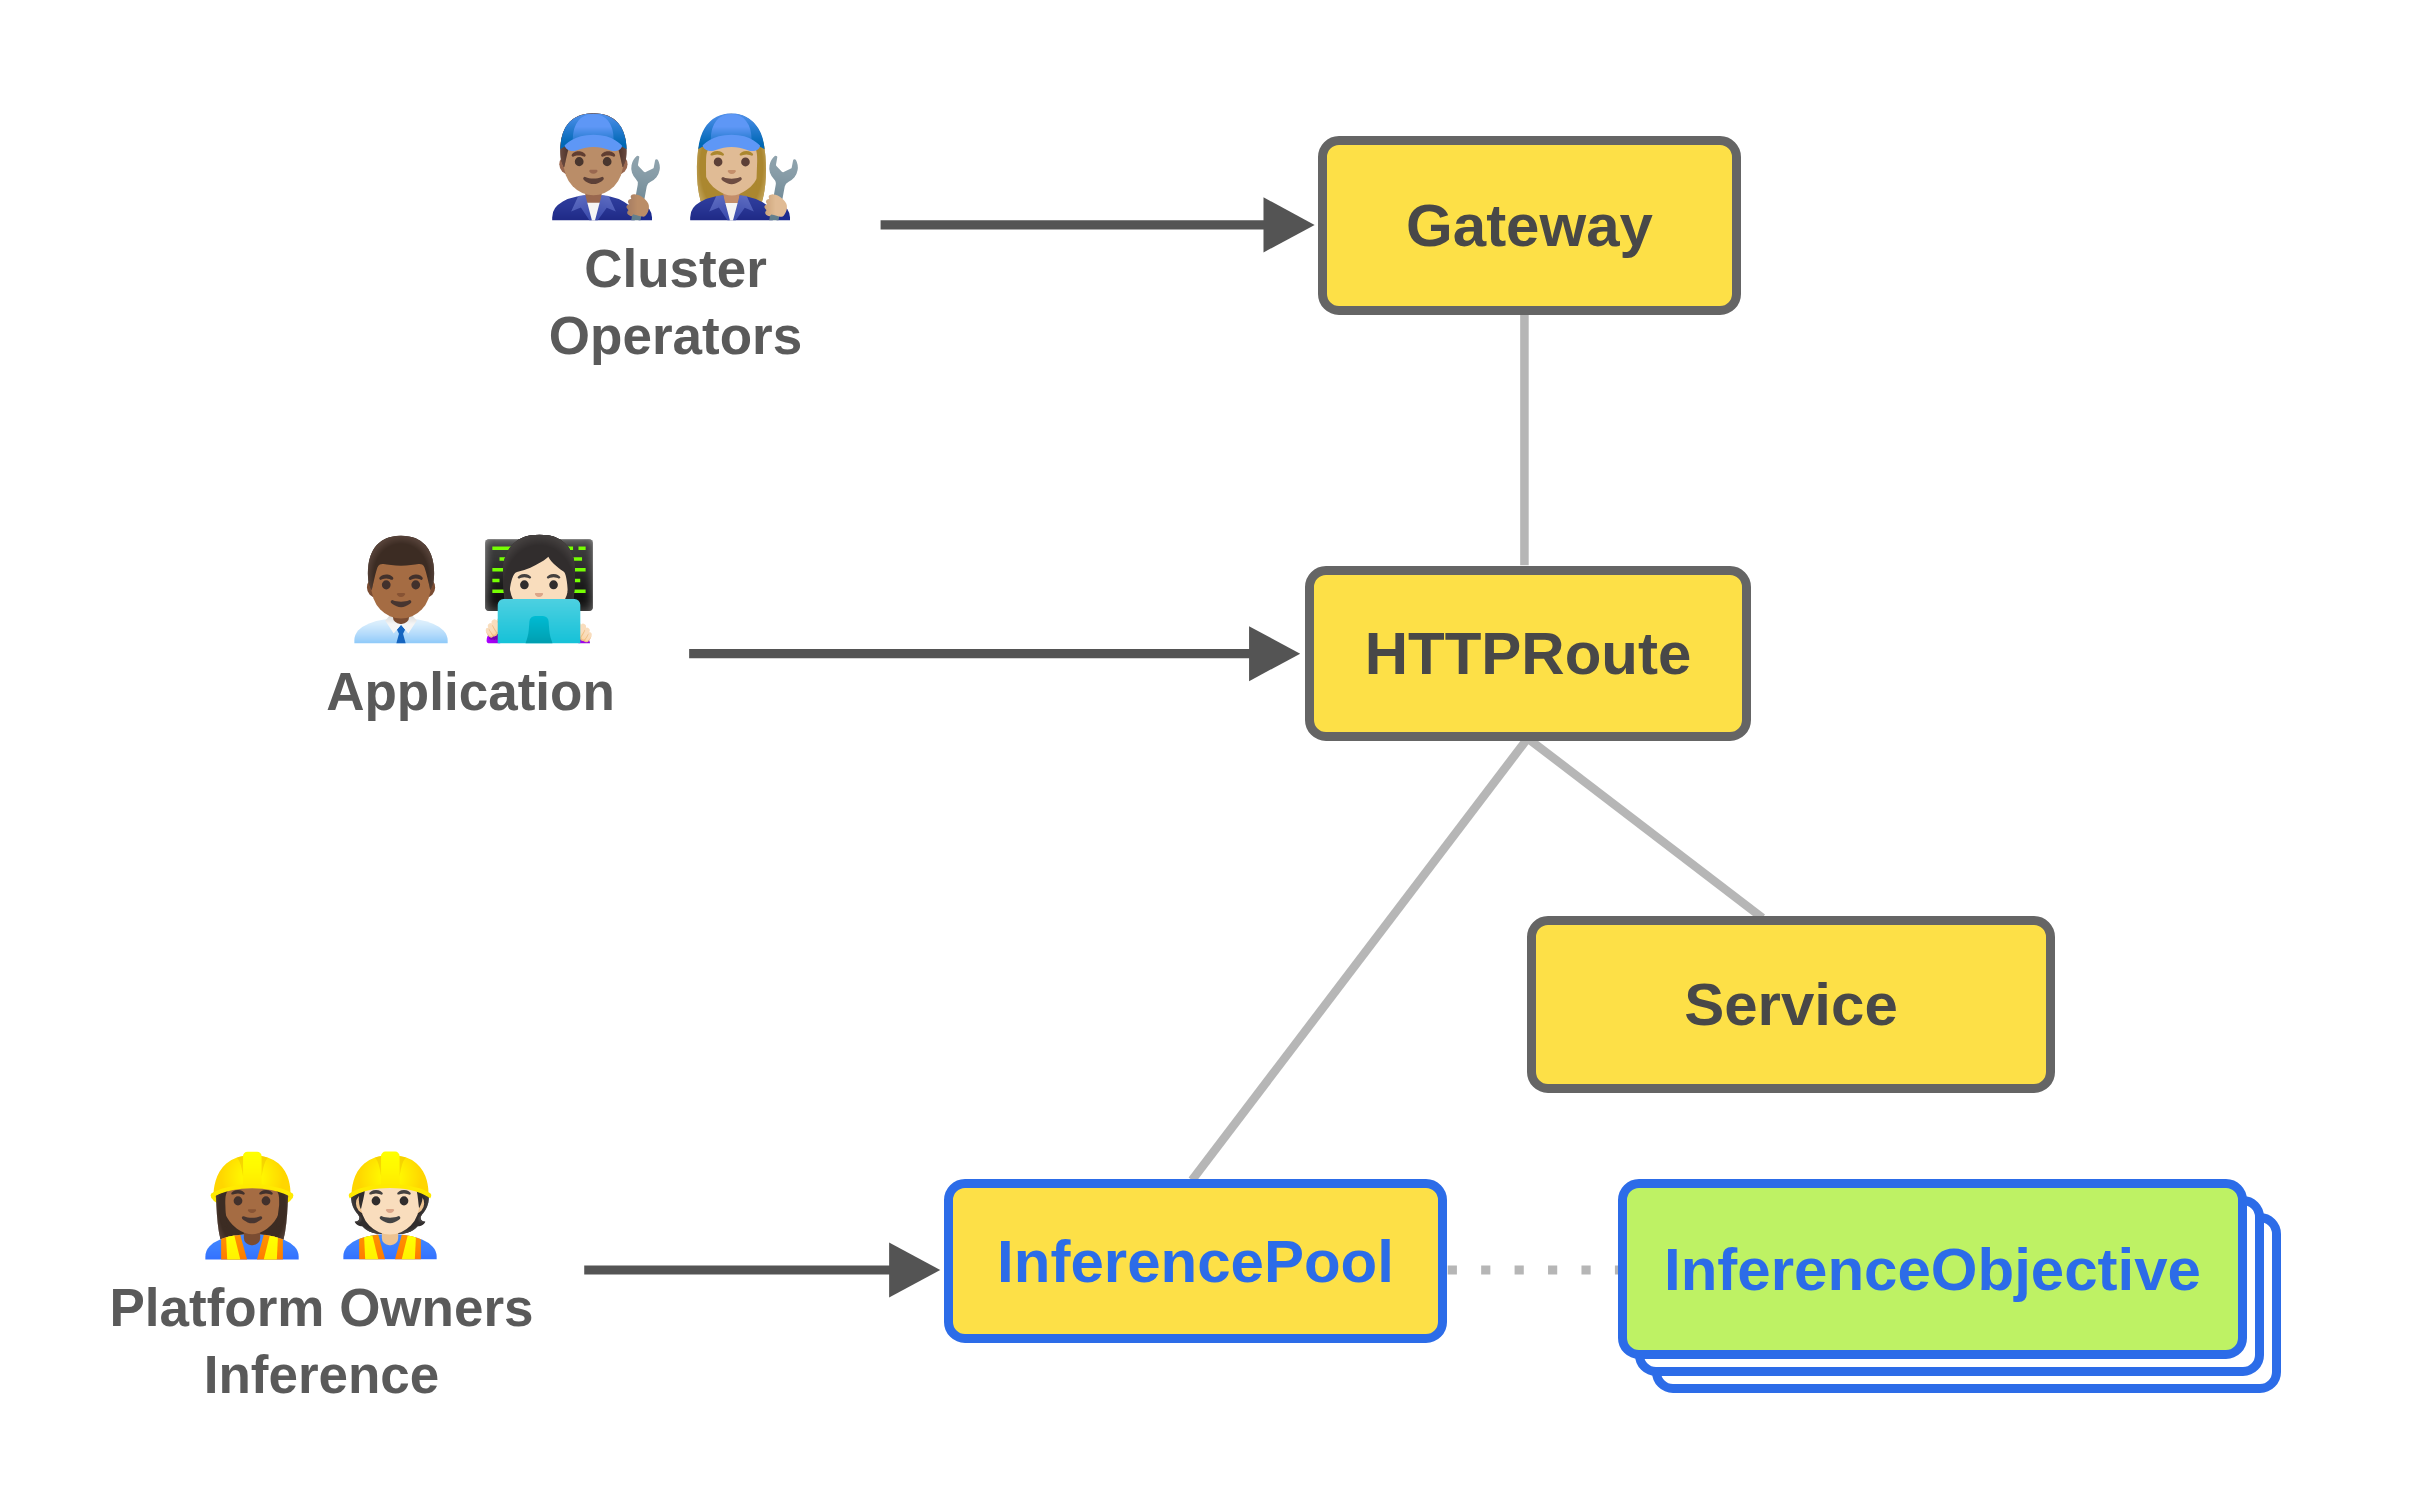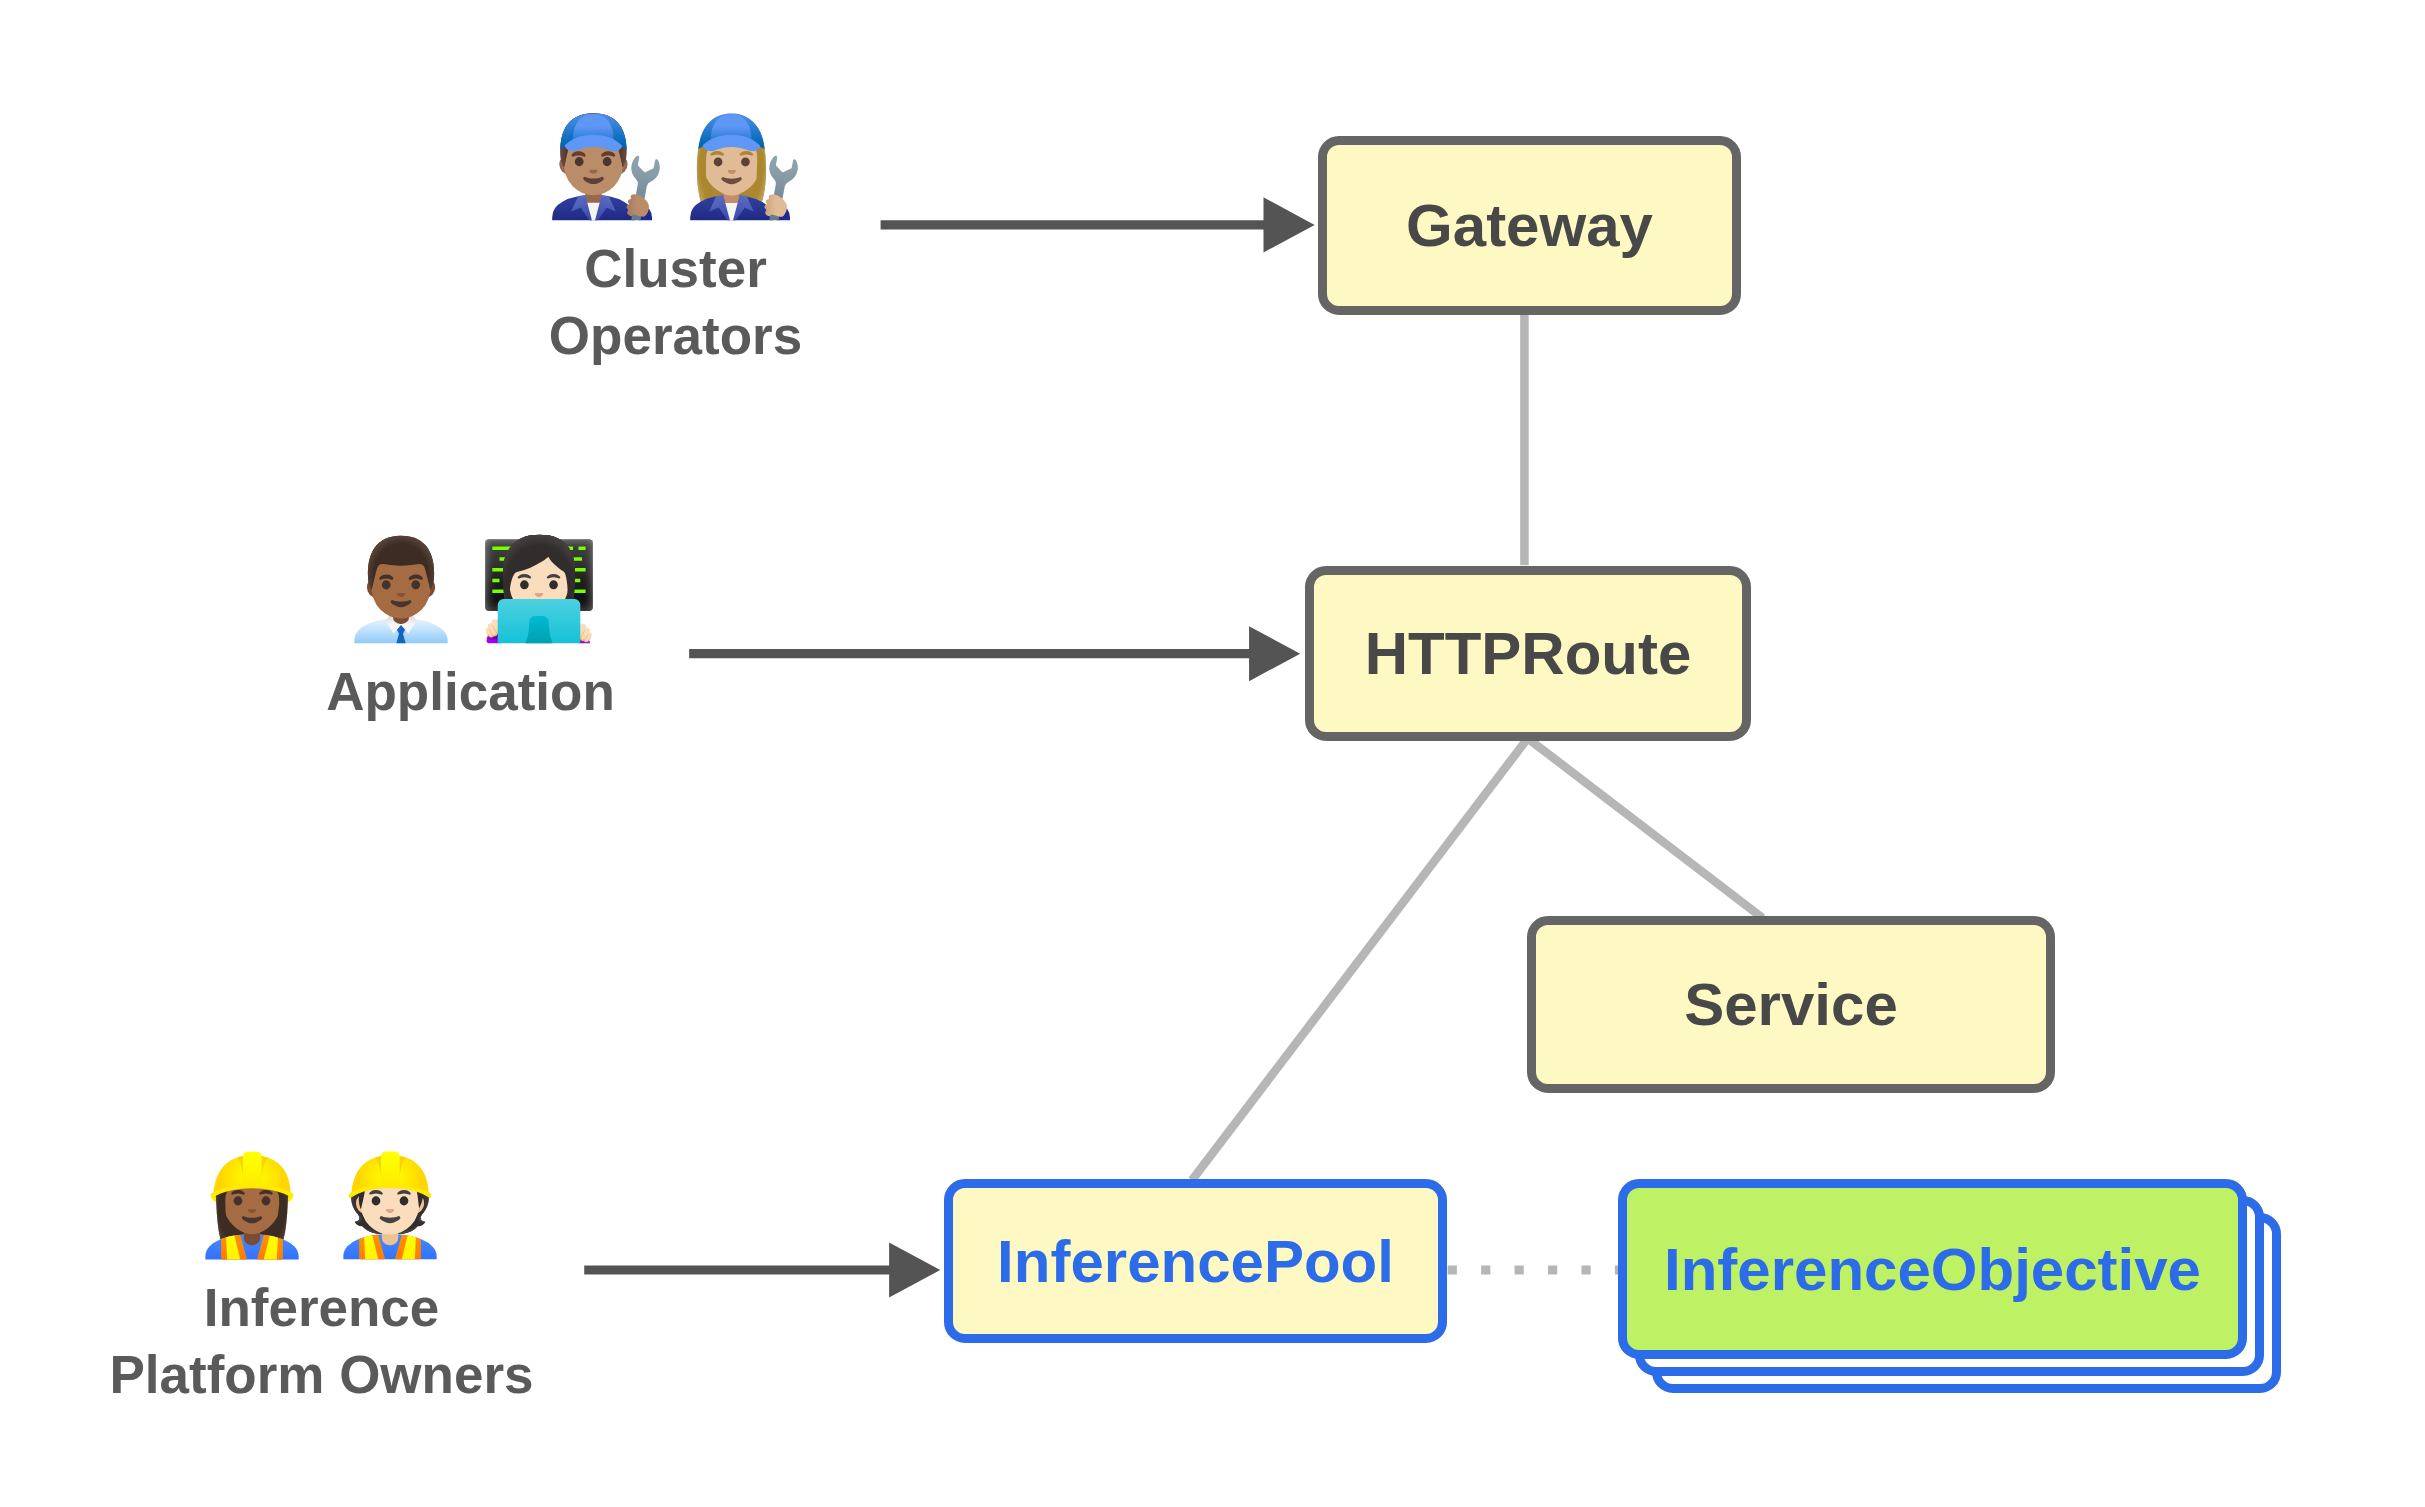--- a/index.html
+++ b/index.html
@@ -17,21 +17,21 @@
   }
   #connector-layer {
     position: absolute;
     left: 0; top: 0;
     width: 2426px;
     height: 1508px;
   }
   .node {
     position: absolute;
     box-sizing: border-box;
-    background: #fef9c3;
+    background: #fde047;
     border: 9.8px solid #656565;
     border-radius: 21px;
     display: flex;
     align-items: center;
     justify-content: center;
     font-size: 60px;
     font-weight: bold;
     color: #484848;
     letter-spacing: 0px;
     white-space: nowrap;
@@ -172,19 +172,19 @@
     <div class="actor-label">
       <div>Application</div>
     </div>
   </div>
 
   <div class="actor actor-inference-platform-owners">
     <div class="actor-emojis">
       <span class="emoji">👷🏾‍♀️</span><span class="emoji">👷🏻</span>
     </div>
     <div class="actor-label">
+      <div>Platform Owners</div>
       <div>Inference</div>
-      <div>Platform Owners</div>
     </div>
   </div>
 
 </div>
 
 
 </body></html>

